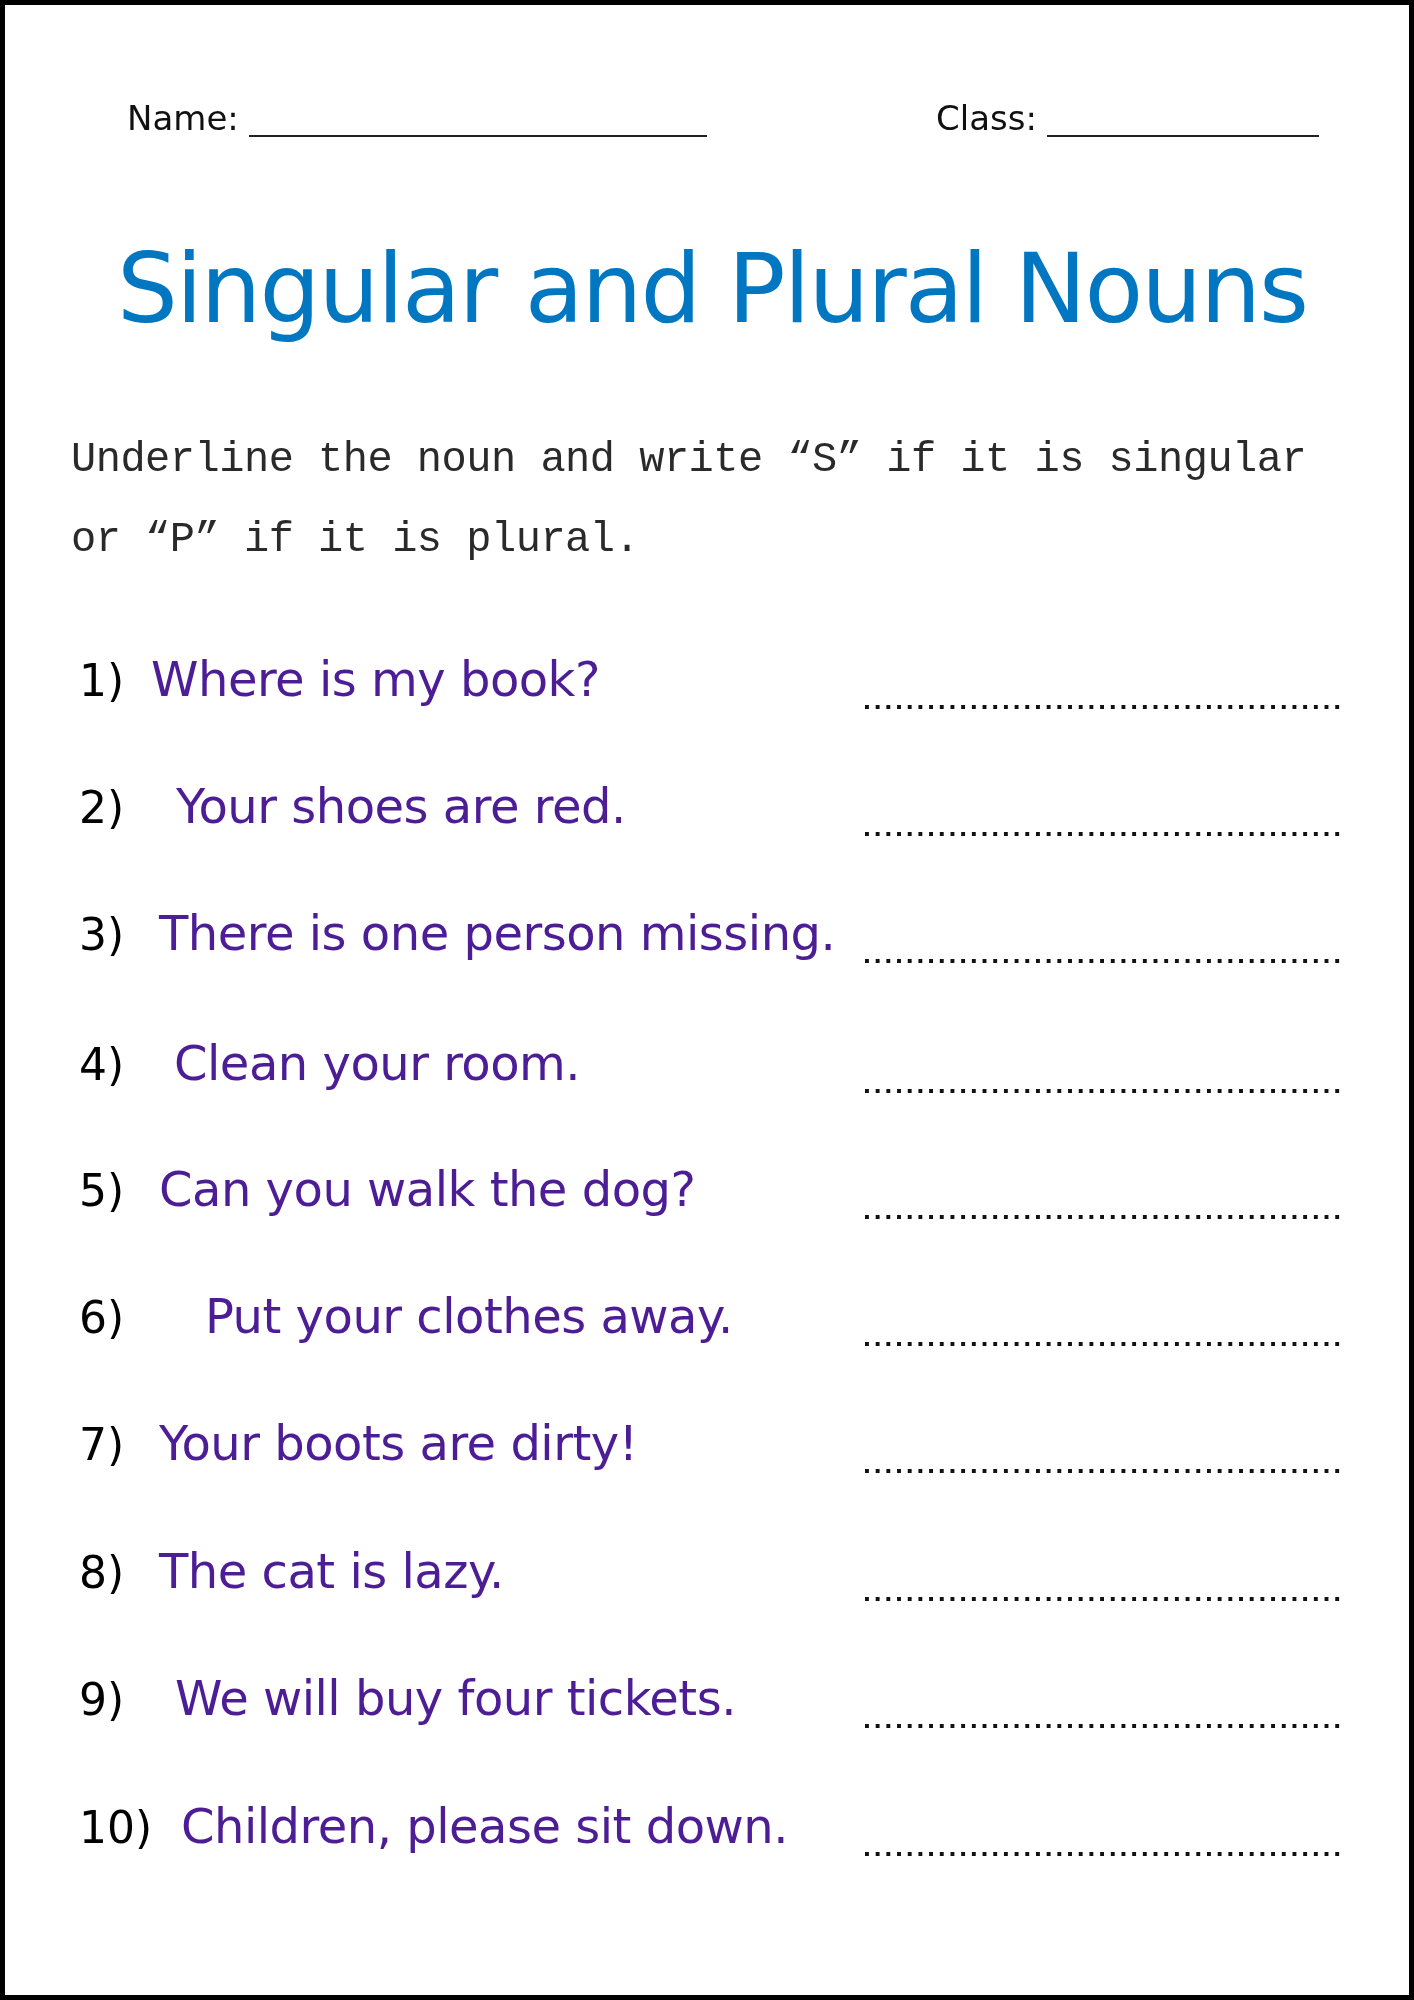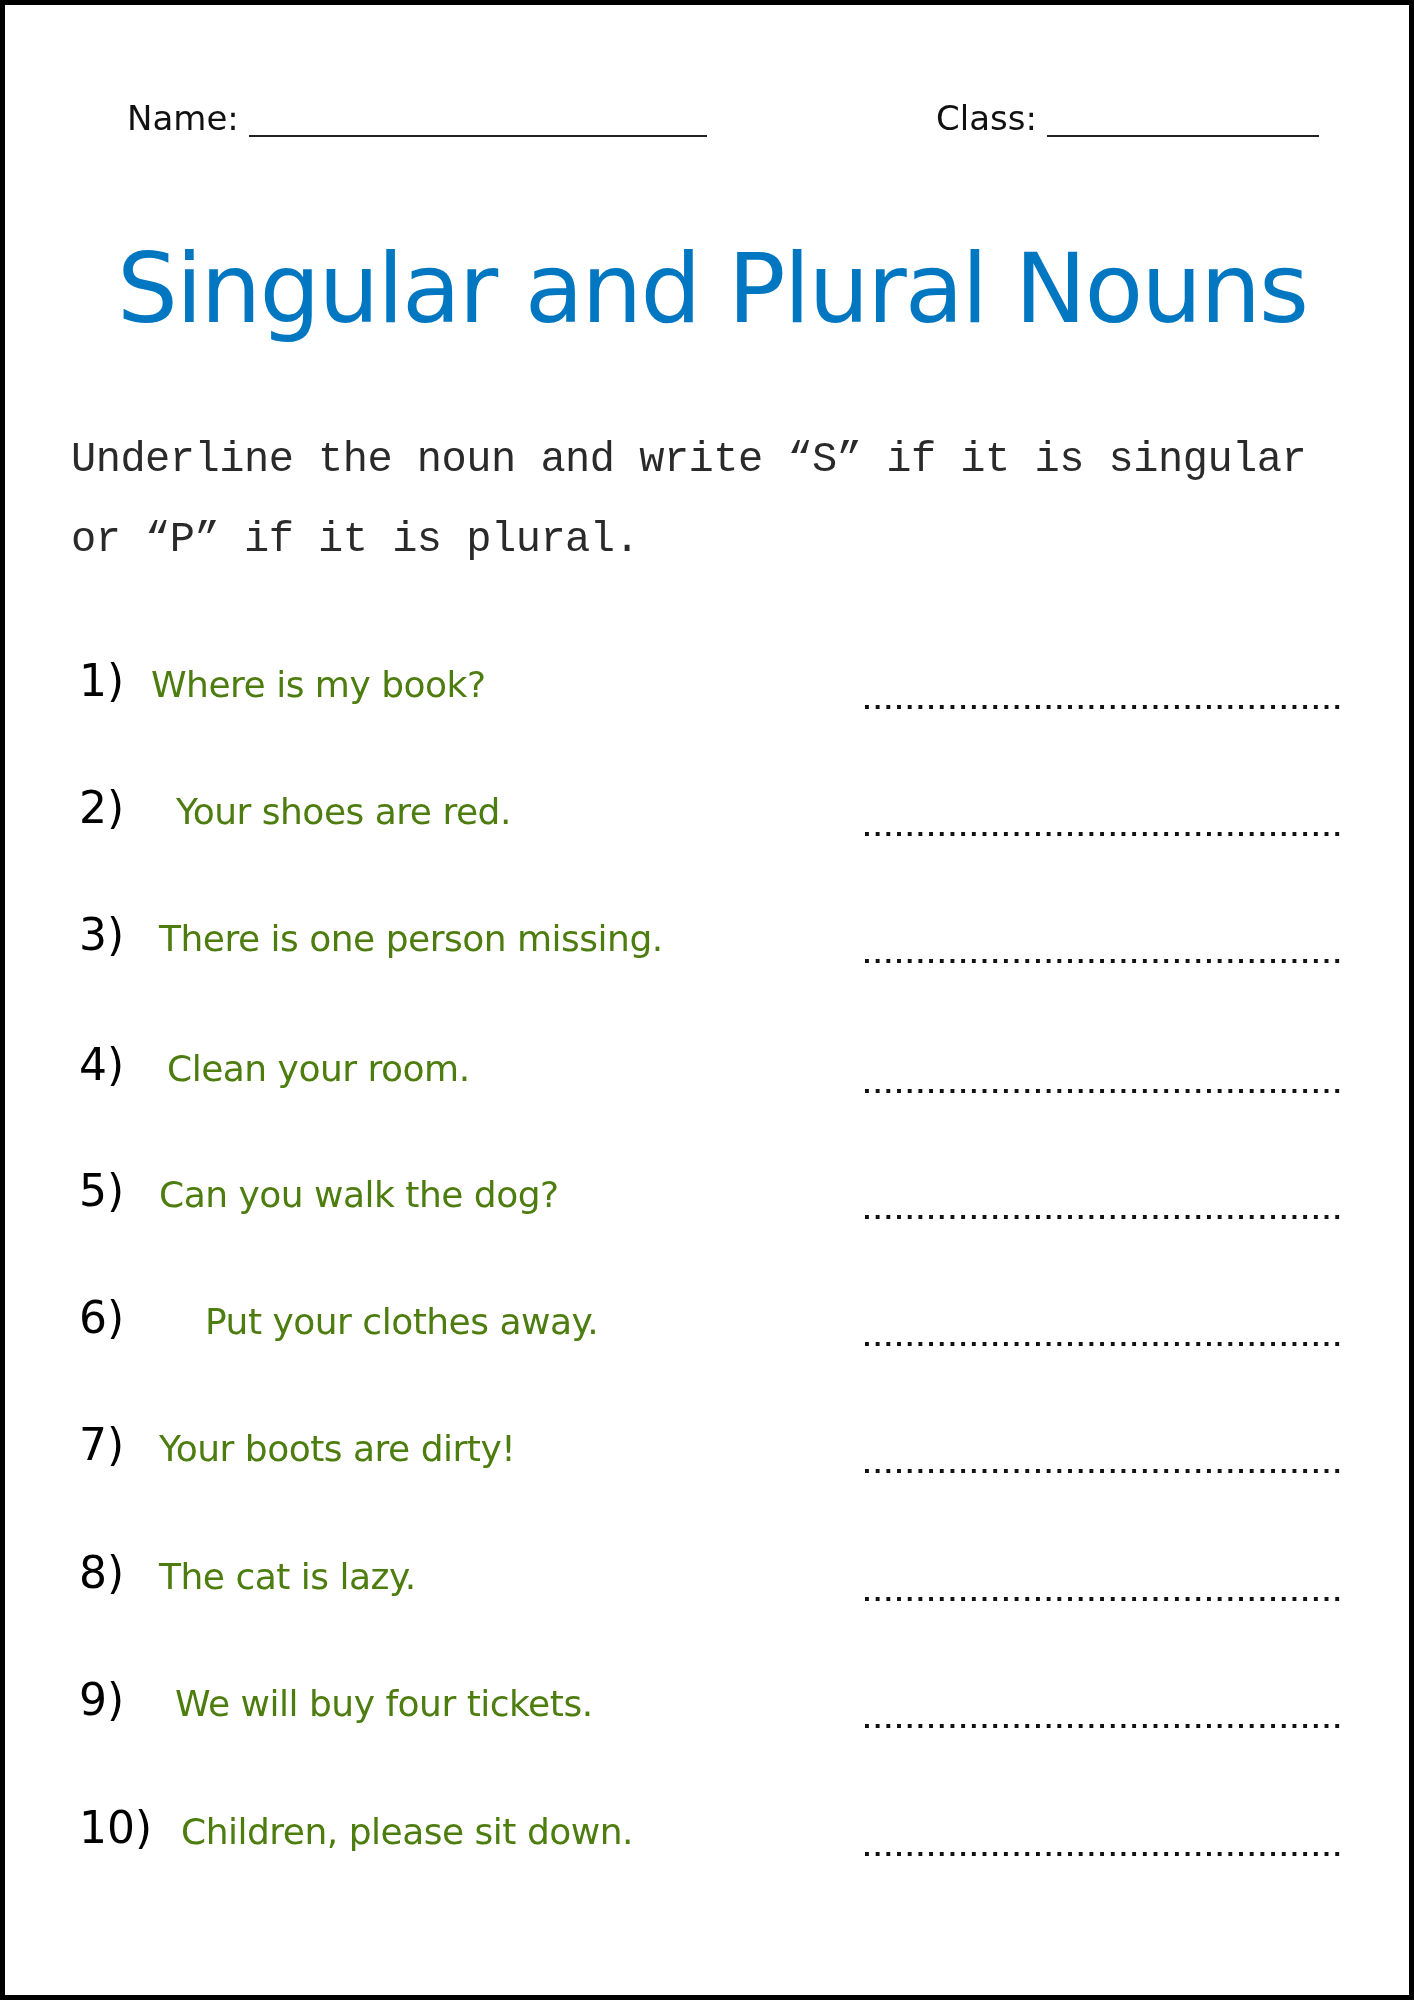--- a/index.html
+++ b/index.html
@@ -90,22 +90,22 @@
       font-family: "DejaVu Sans", sans-serif;
       font-size: 44px;
       color: #000000;
       line-height: 1;
       white-space: nowrap;
     }
     .item .sentence {
       position: absolute;
       bottom: 14px;
       font-family: "DejaVu Sans", sans-serif;
-      font-size: 36px;
-      color: #4d7c0f;
+      font-size: 48px;
+      color: #4c1d95;
       line-height: 1;
       white-space: nowrap;
       letter-spacing: -0.5px;
     }
     .item .answer-line {
       position: absolute;
       left: 786px;
       width: 480px;
       height: 4px;
       bottom: 8px;
@@ -144,21 +144,21 @@
       <span class="sentence" style="left:80px;margin-left:17px;">Your shoes are red.</span>
       <span class="answer-line"></span>
     </div>
     <div class="item" style="top:886px;">
       <span class="num">3)</span>
       <span class="sentence" style="left:80px;">There is one person missing.</span>
       <span class="answer-line"></span>
     </div>
     <div class="item" style="top:1016px;">
       <span class="num">4)</span>
-      <span class="sentence" style="left:88px;">Clean your room.</span>
+      <span class="sentence" style="left:95px;">Clean your room.</span>
       <span class="answer-line"></span>
     </div>
     <div class="item" style="top:1142px;">
       <span class="num">5)</span>
       <span class="sentence" style="left:80px;">Can you walk the dog?</span>
       <span class="answer-line"></span>
     </div>
     <div class="item" style="top:1269px;">
       <span class="num">6)</span>
       <span class="sentence" style="left:82px;margin-left:44px;">Put your clothes away.</span>

